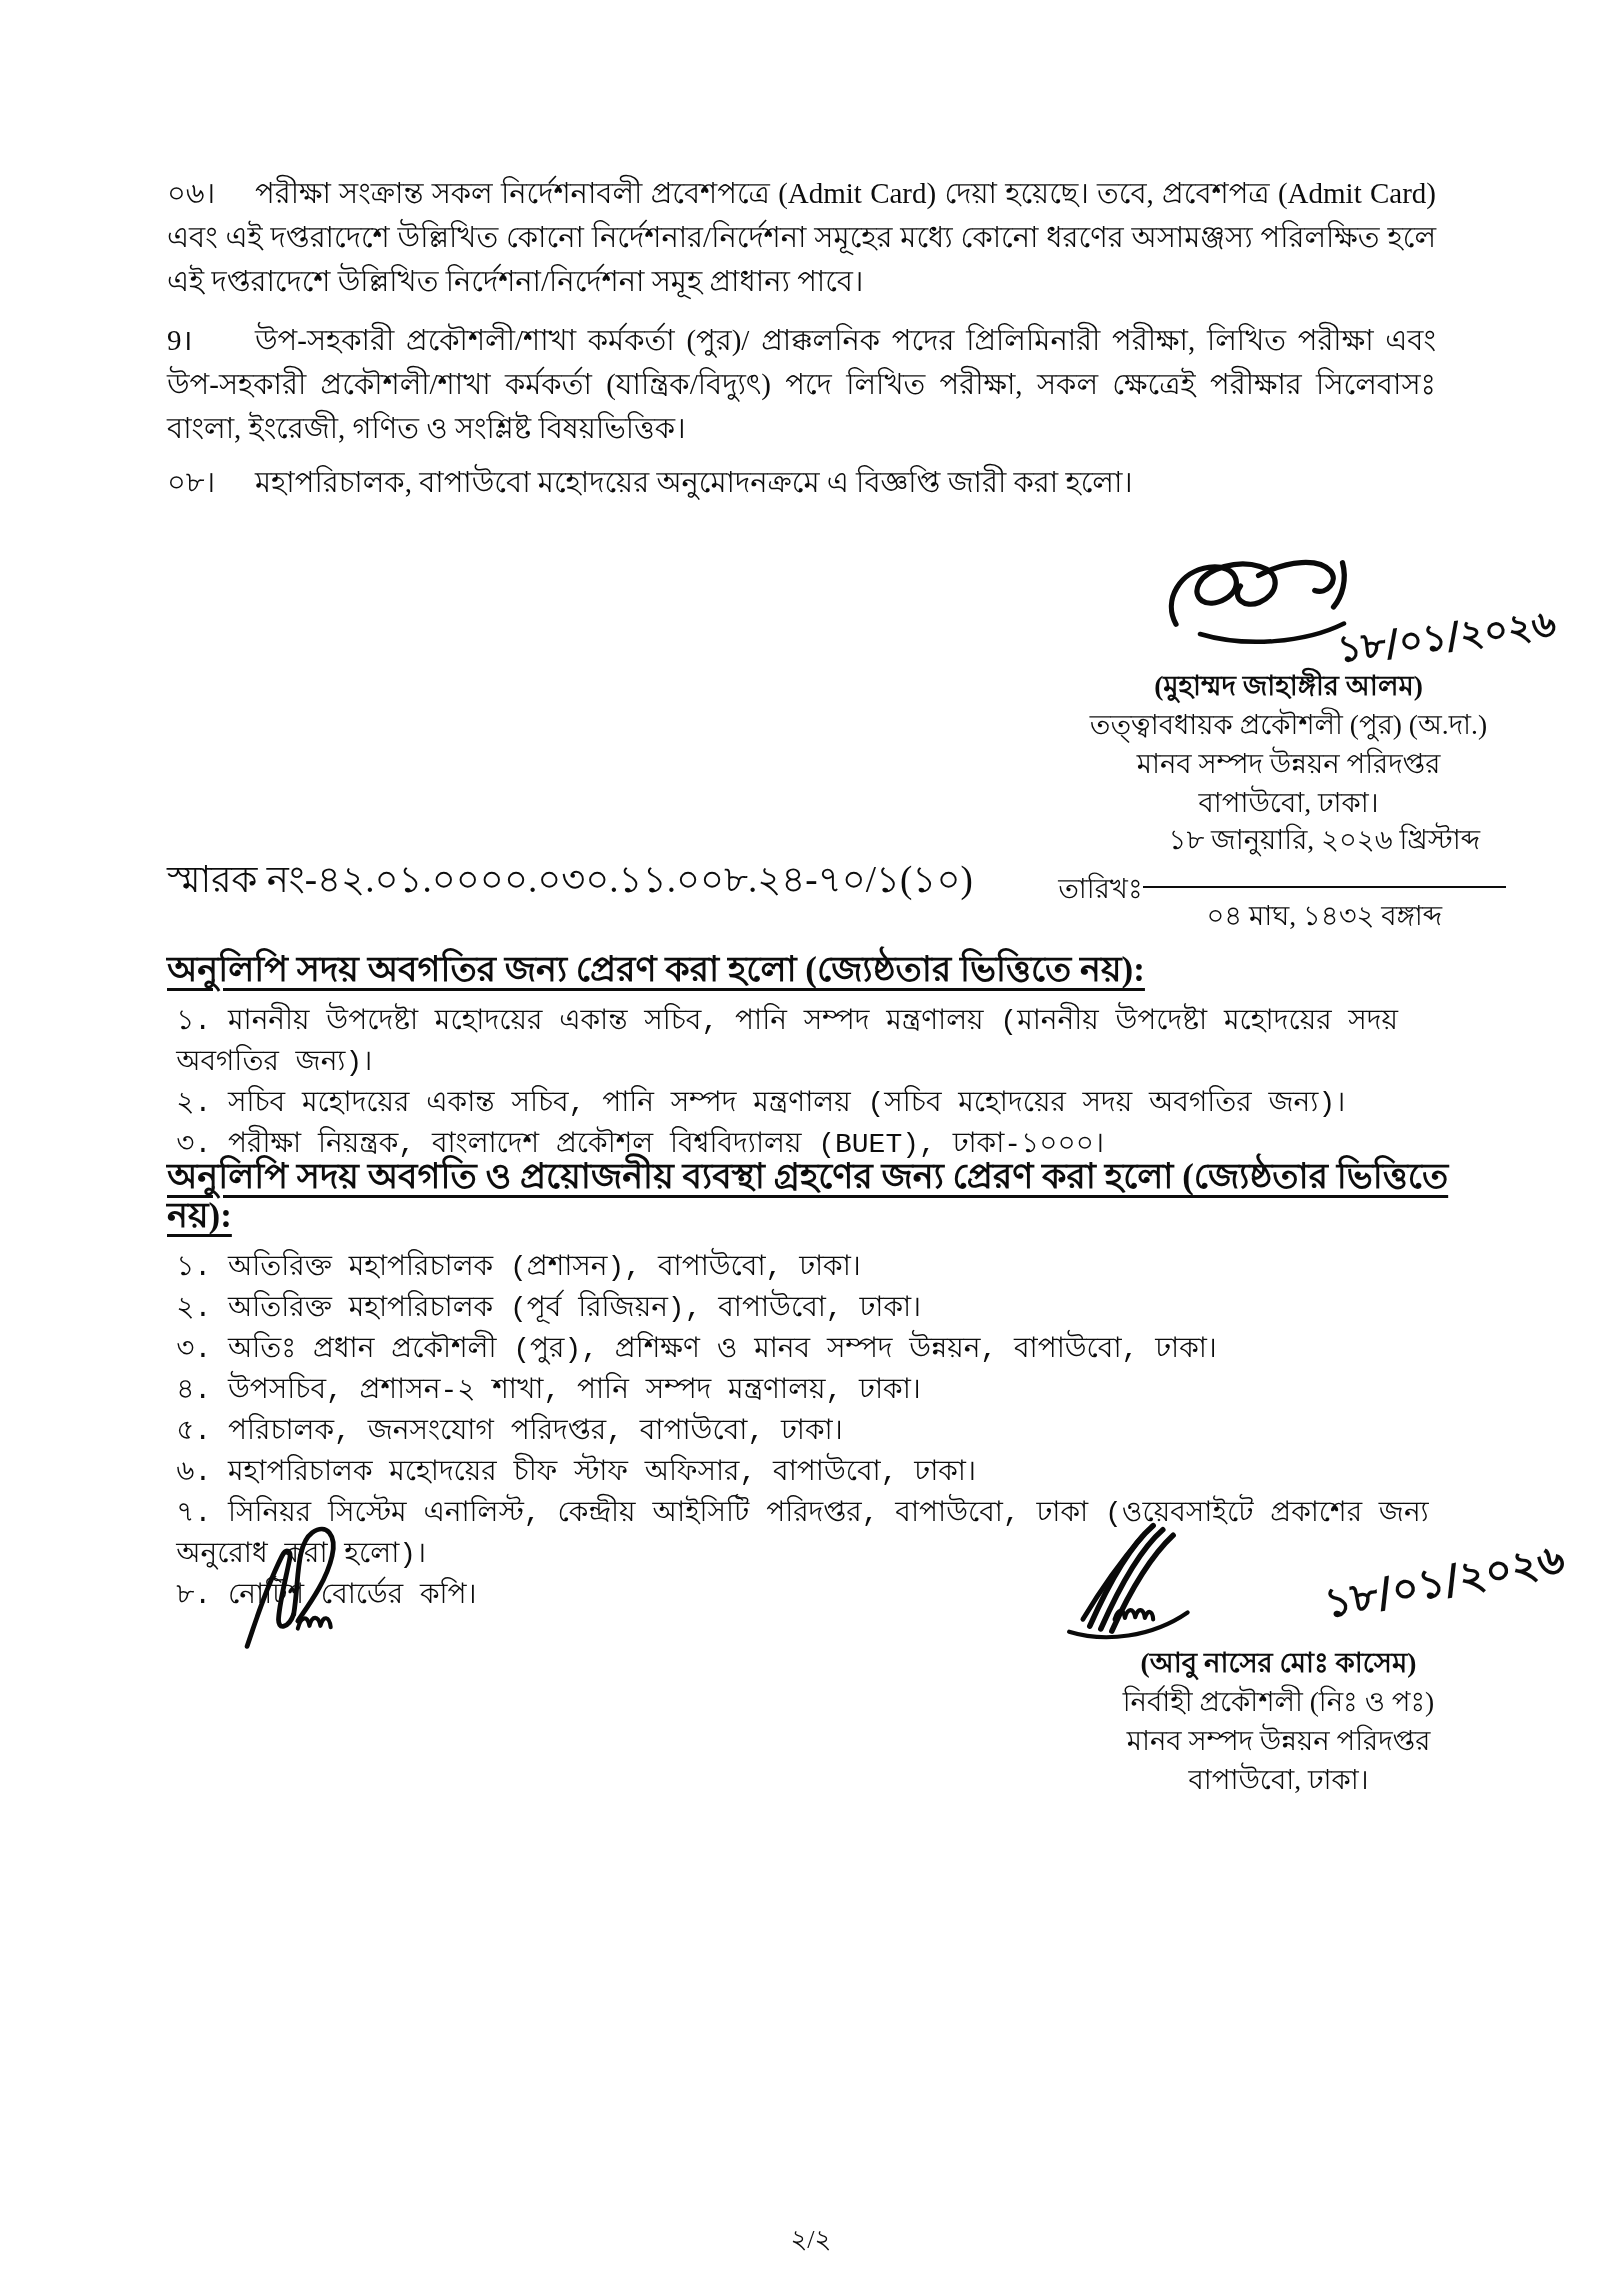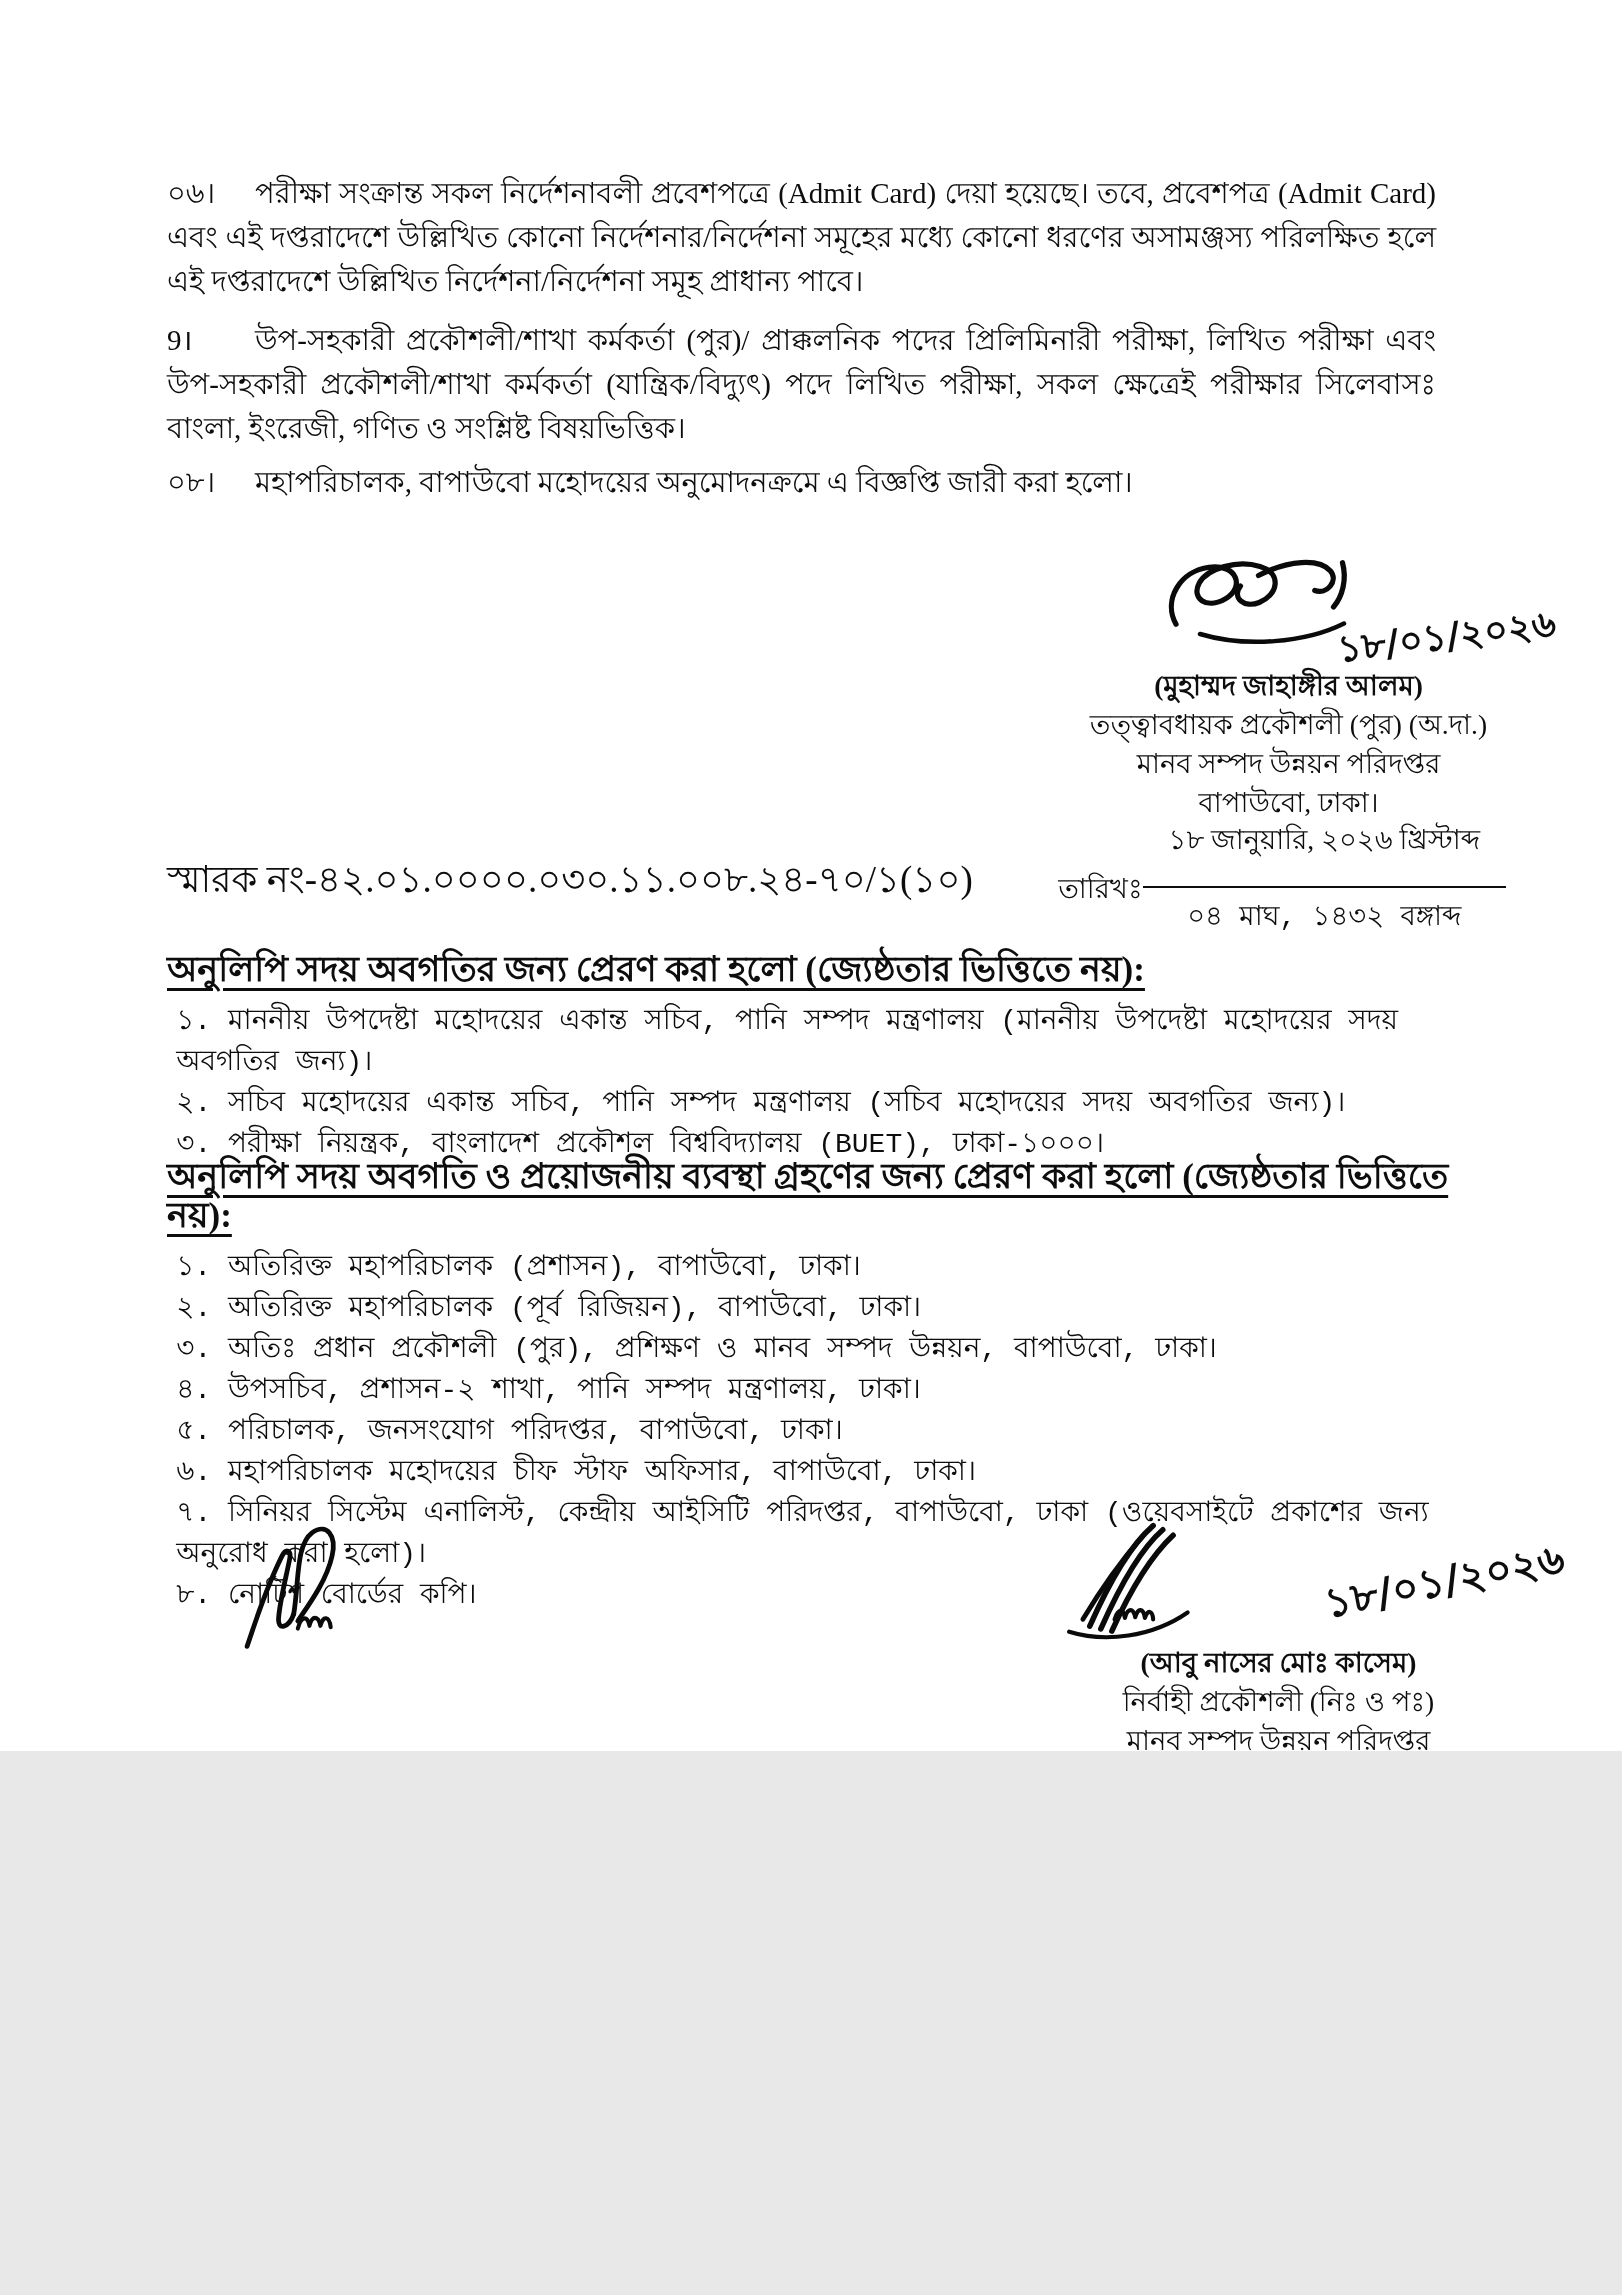--- a/index.html
+++ b/index.html
@@ -1,18 +1,18 @@
 <!DOCTYPE html>
 <html style="font-size:10.5px"><head>
 <meta charset="utf-8">
 <style>
   html,body { margin:0; padding:0; background:#e8e8e8; }
   .page {
     position:relative;
-    width:1622px; height:1751px;
+    width:1622px; height:2295px;
     background:#ffffff;
     font-family:"Liberation Serif","DejaVu Serif",serif;
     color:#0d0d0d;
     overflow:hidden;
   }
   .para {
     position:absolute; left:167px; width:1269px;
     font-size:29px; line-height:44px;
     text-align:justify; text-justify:inter-word;
   }
@@ -84,21 +84,21 @@
     <div>তত্ত্বাবধায়ক প্রকৌশলী (পুর) (অ.দা.)</div>
     <div>মানব সম্পদ উন্নয়ন পরিদপ্তর</div>
     <div>বাপাউবো, ঢাকা।</div>
   </div>
 
   <div class="memo-number">স্মারক নং-৪২.০১.০০০০.০৩০.১১.০০৮.২৪-৭০/১(১০)</div>
   <div class="date-wrap">
     <span class="date-label">তারিখঃ</span>
     <span class="date-frac">
       <span class="top" style="display:block;">১৮ জানুয়ারি, ২০২৬ খ্রিস্টাব্দ</span>
-      <span class="bottom" style="display:block;font-family:Liberation Mono, monospace;">০৪ মাঘ, ১৪৩২ বঙ্গাব্দ</span>
+      <span class="bottom" style="display:block;">০৪ মাঘ, ১৪৩২ বঙ্গাব্দ</span>
     </span>
   </div>
 
   <div class="copy-section" style="top:950px;">
     <div class="copy-heading">অনুলিপি সদয় অবগতির জন্য প্রেরণ করা হলো (জ্যেষ্ঠতার ভিত্তিতে নয়):</div>
     <div class="copy-item">১. মাননীয় উপদেষ্টা মহোদয়ের একান্ত সচিব, পানি সম্পদ মন্ত্রণালয় (মাননীয় উপদেষ্টা মহোদয়ের সদয় অবগতির জন্য)।</div>
     <div class="copy-item">২. সচিব মহোদয়ের একান্ত সচিব, পানি সম্পদ মন্ত্রণালয় (সচিব মহোদয়ের সদয় অবগতির জন্য)।</div>
     <div class="copy-item">৩. পরীক্ষা নিয়ন্ত্রক, বাংলাদেশ প্রকৌশল বিশ্ববিদ্যালয় (BUET), ঢাকা-১০০০।</div>
   </div>
 

